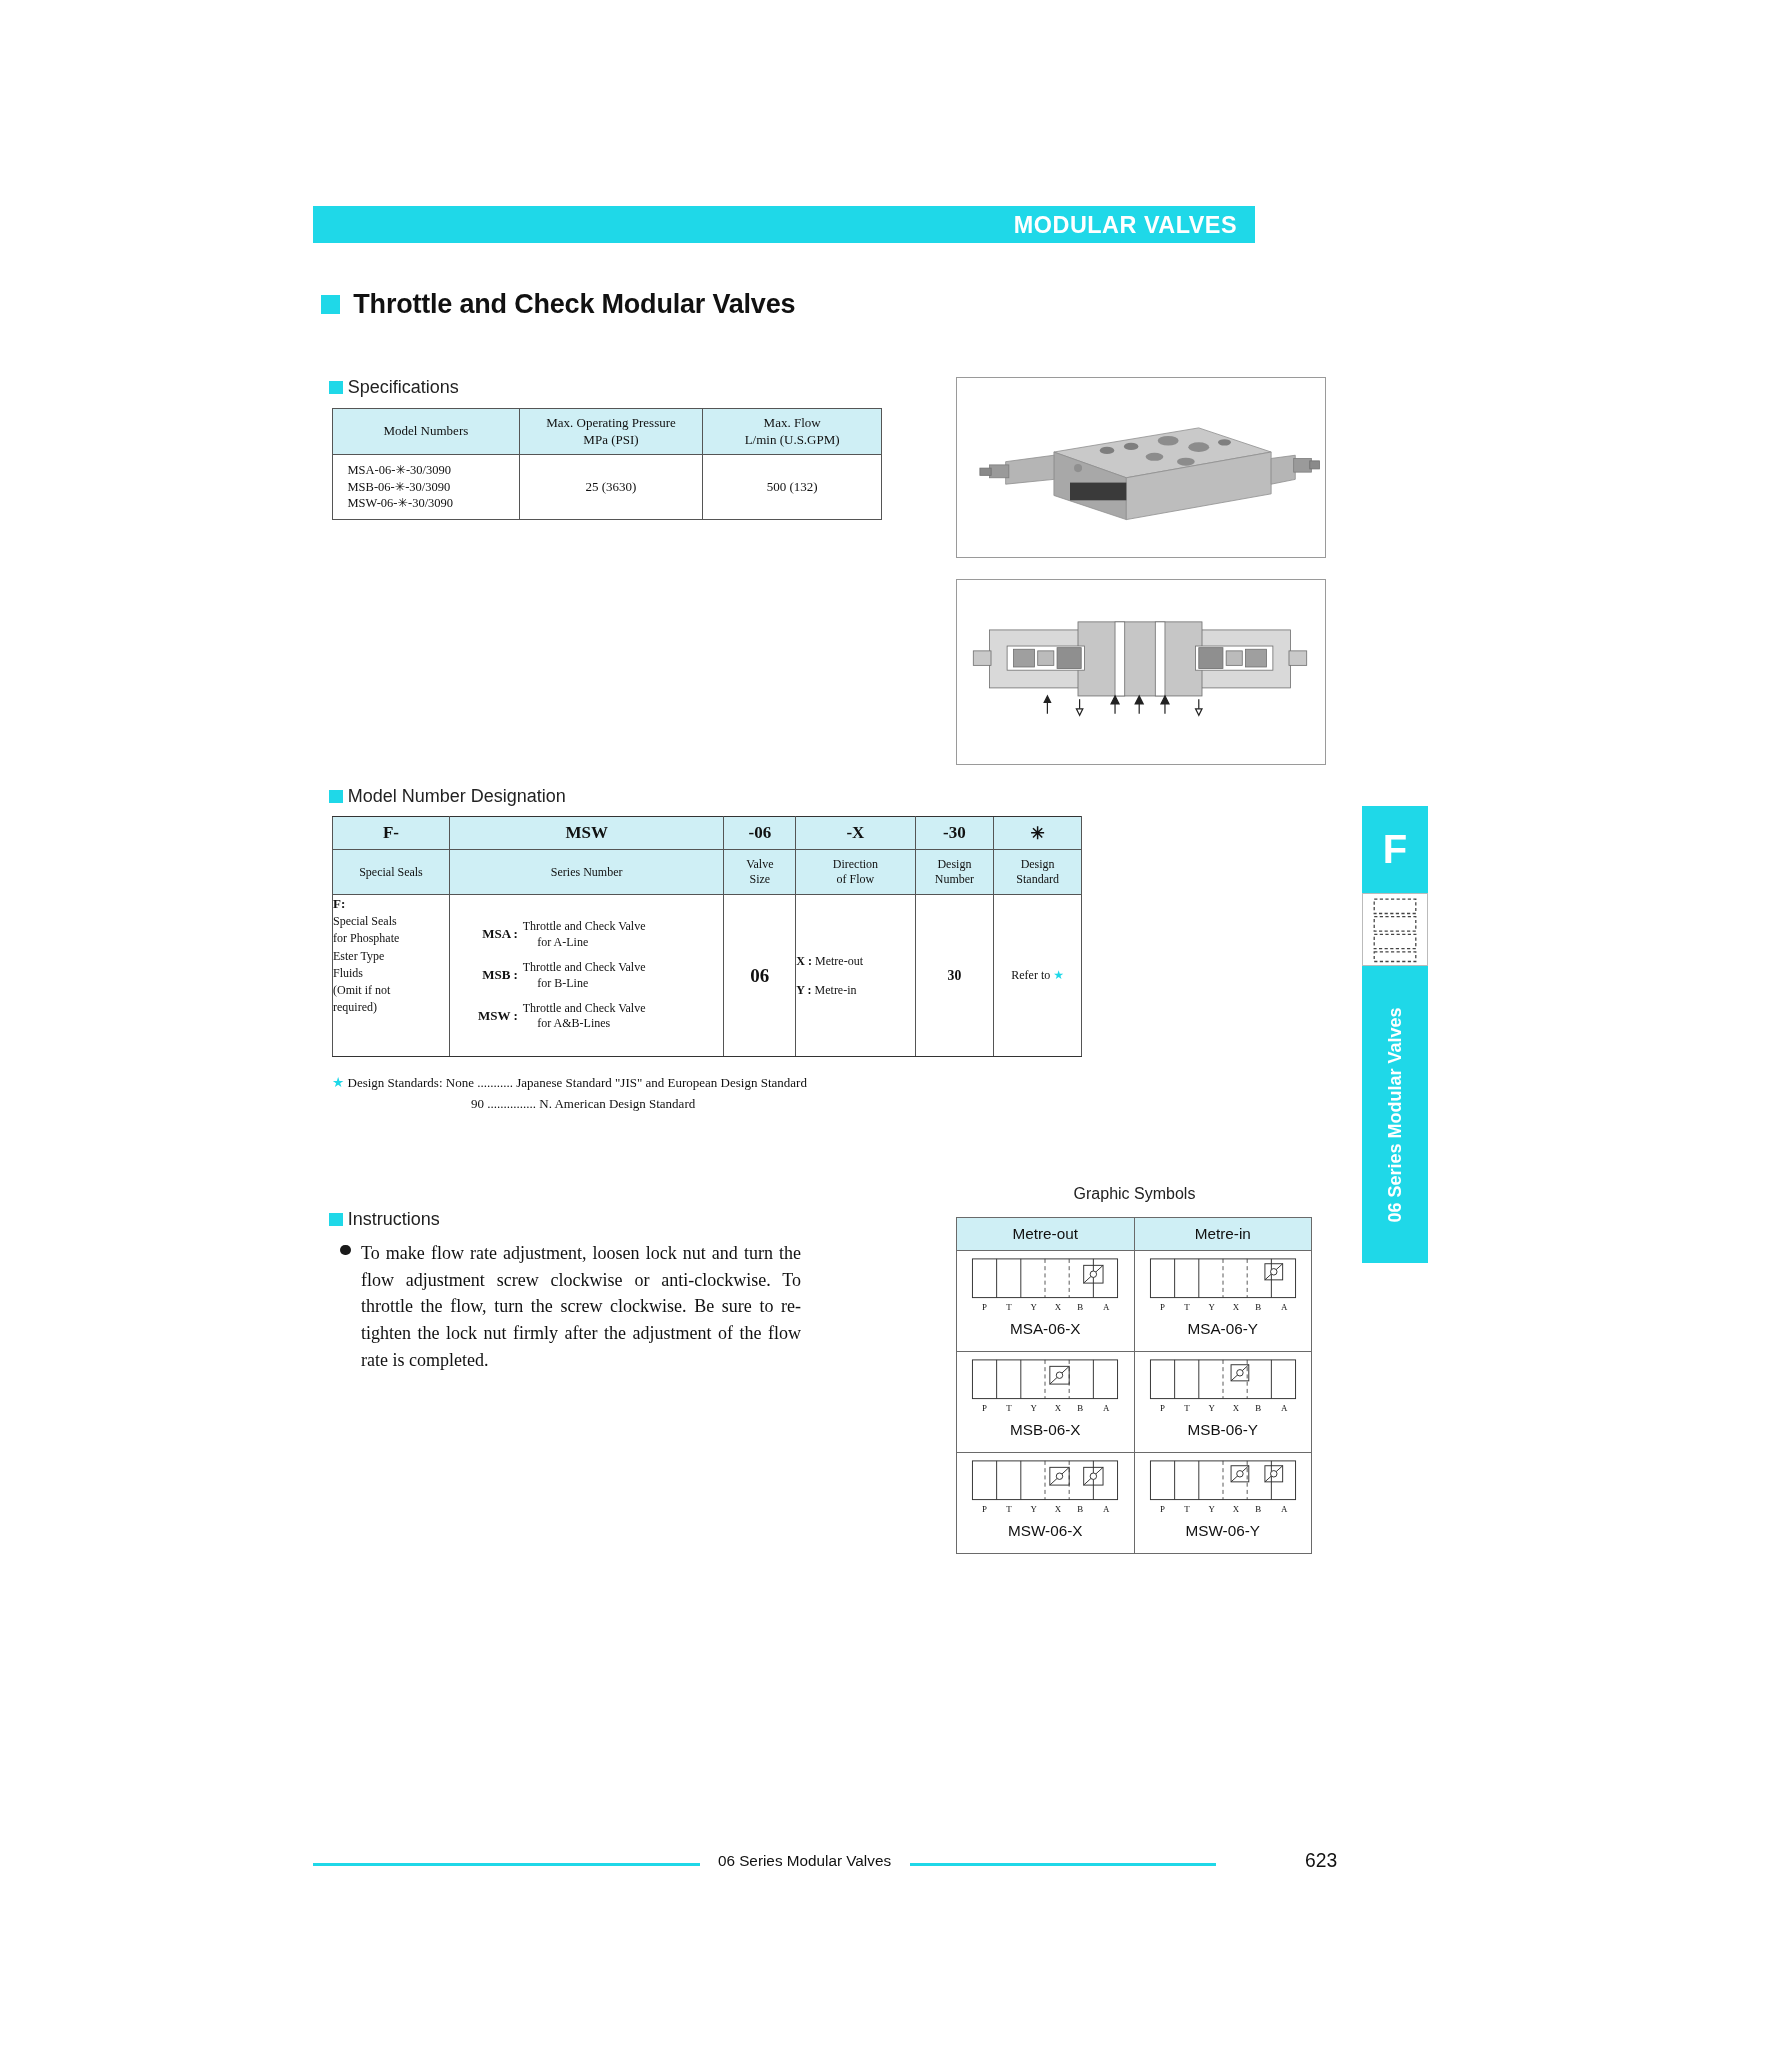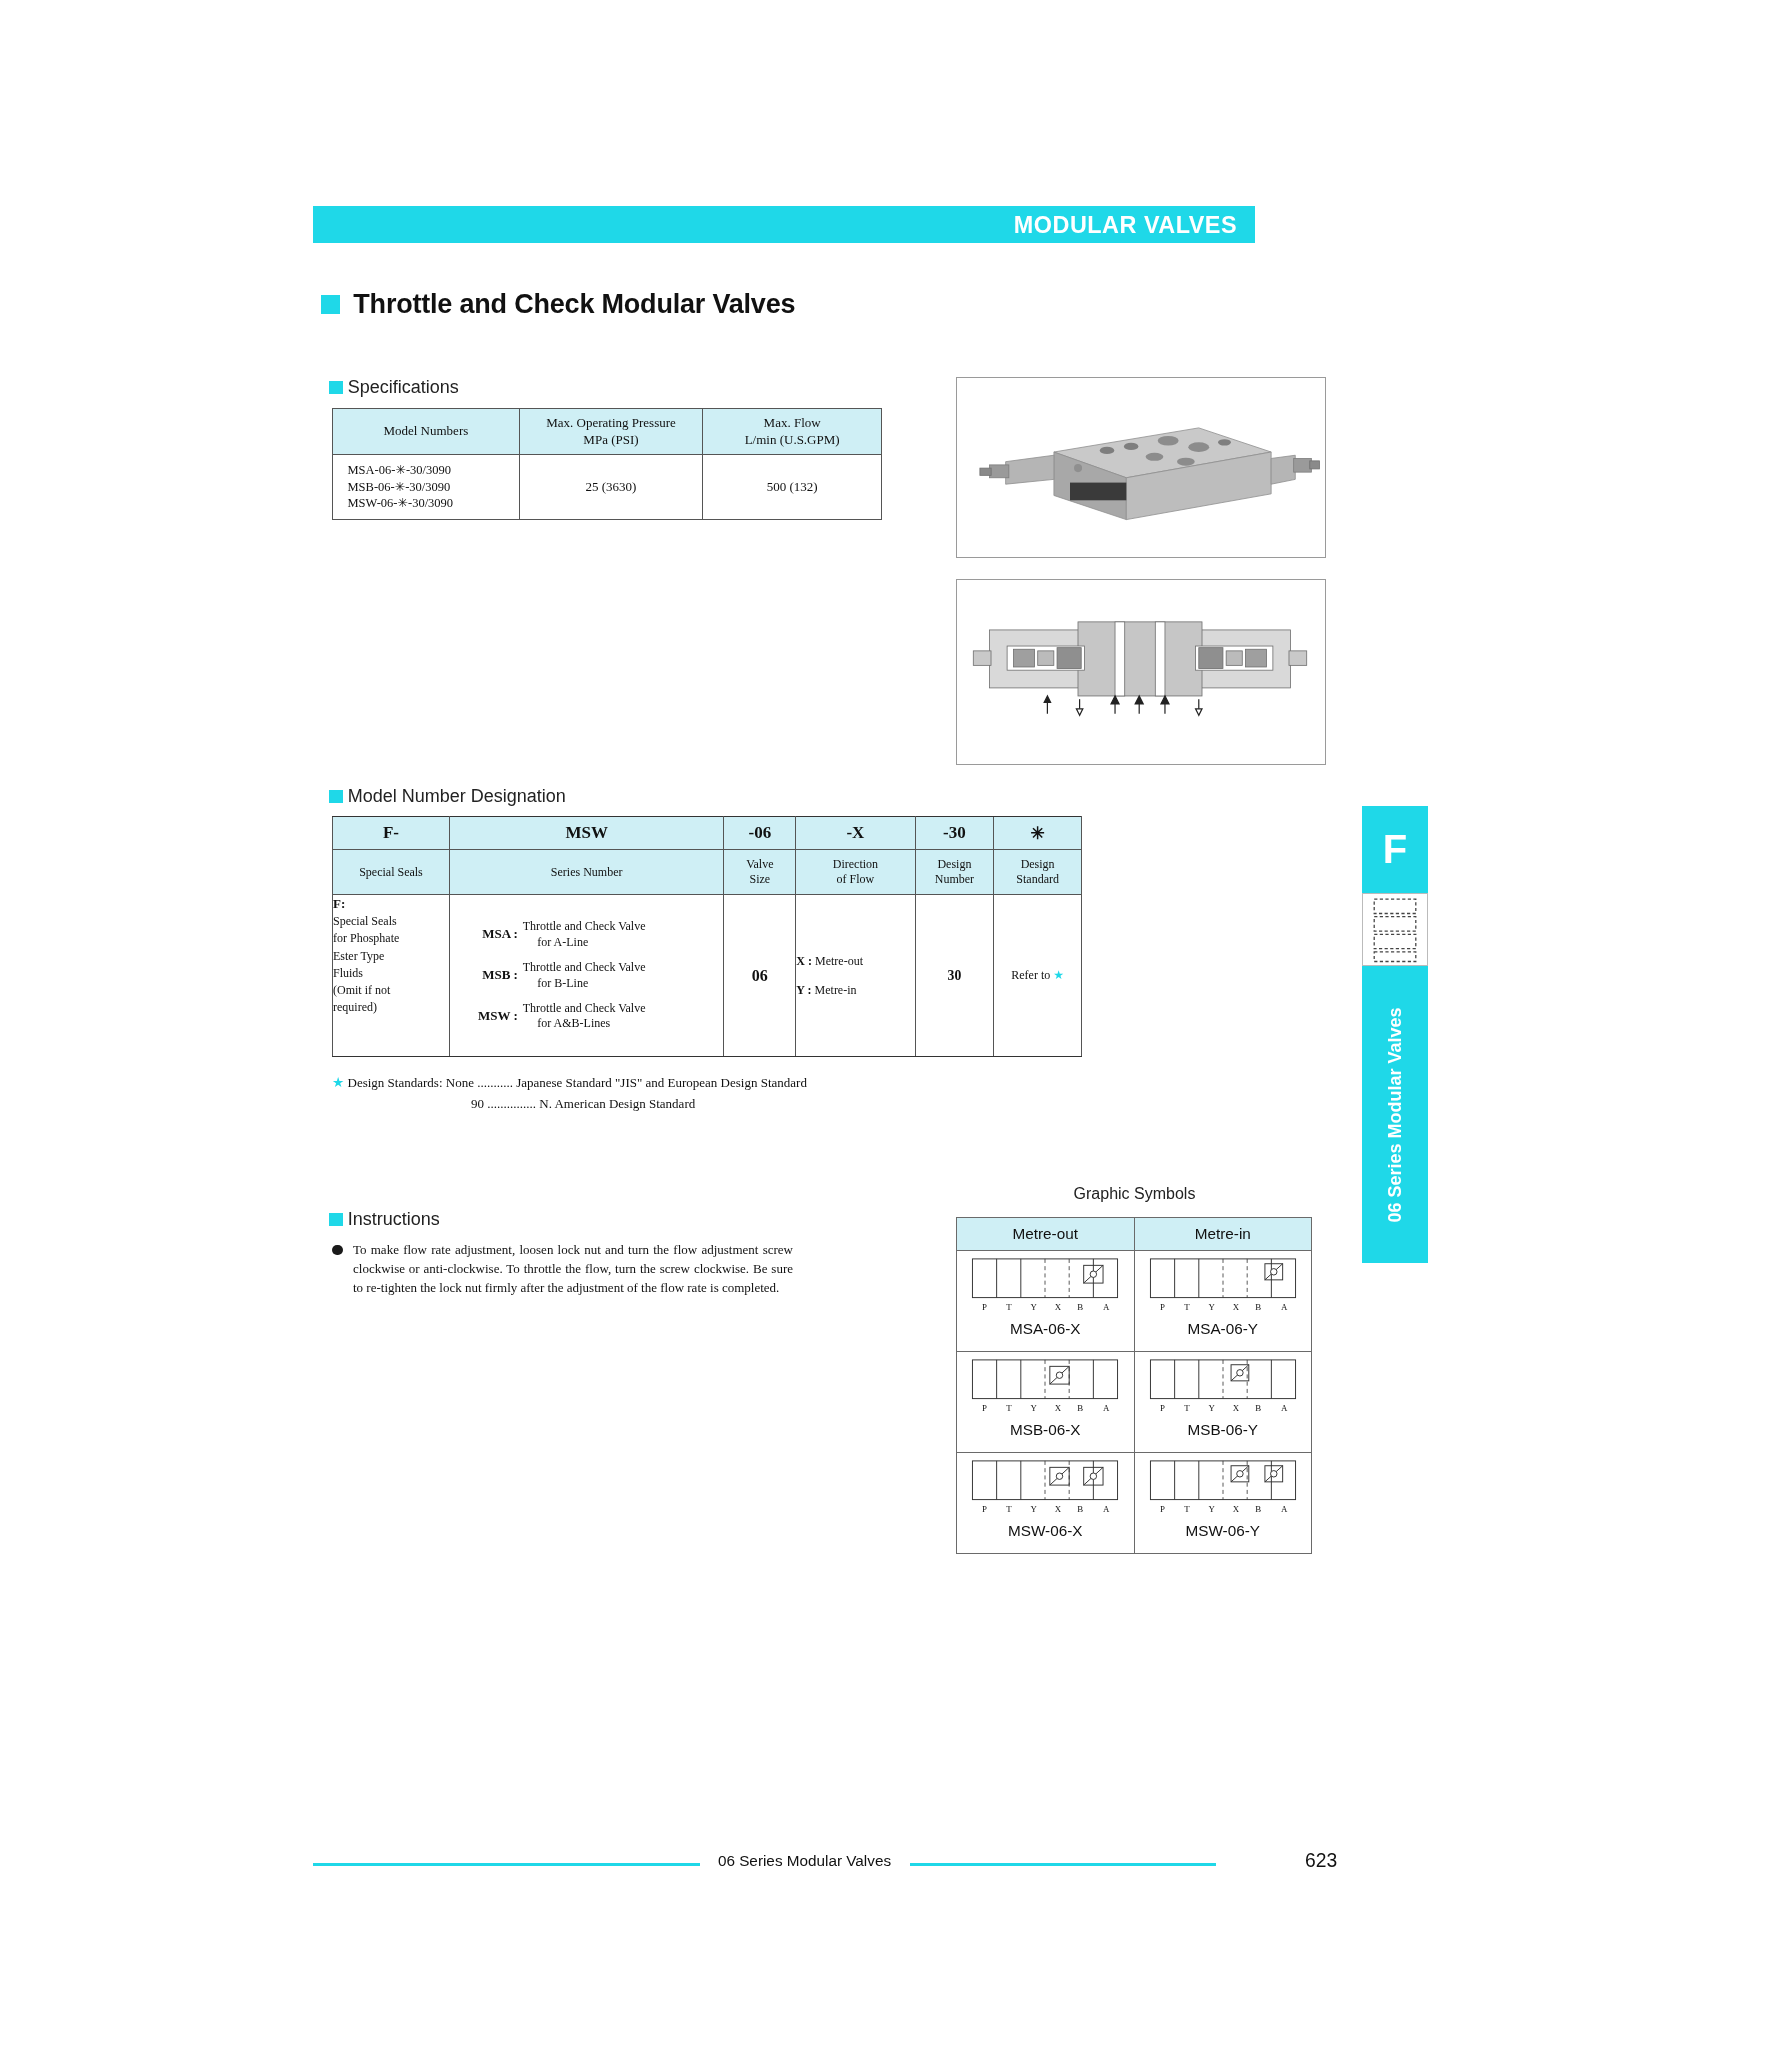--- a/index.html
+++ b/index.html
@@ -223,25 +223,25 @@
     font-size: 13px;
     color: #111111;
     line-height: 1.5;
   }
   .design-note .star { color: #1fd8e8; font-size: 13.7px; }
   .design-note .l2 { padding-left: 139px; display: block; }
 
   
   .instructions {
     position: absolute;
-    left: 332px;
+    left: 340px;
     top: 1240px;
     width: 461px;
     font-family: "Liberation Serif", serif;
-    font-size: 13px;
+    font-size: 18px;
     line-height: 1.48;
     color: #111111;
     text-align: justify;
   }
   .instructions .bullet {
     position: absolute;
     left: 0;
     top: 4.8px;
     width: 10.5px;
     height: 10.5px;
@@ -548,21 +548,21 @@
             </span>
           </div>
           <div class="series-row">
             <span class="series-code">MSW :</span>
             <span class="series-desc">
               <span>Throttle and Check Valve</span>
               <span class="ind">for A&amp;B-Lines</span>
             </span>
           </div>
         </td>
-        <td class="center-cell" style="font-weight:bold;font-size:16px;">06</td>
+        <td class="center-cell" style="font-weight:bold;font-size:19px;">06</td>
         <td class="flow-cell">
           <b>X :</b>
           <span>Metre-out</span><br>
           <b>Y :</b>
           <span>Metre-in</span>
         </td>
         <td class="center-cell b-dashed-right" style="font-weight:bold;font-size:13.7px;">30</td>
         <td class="center-cell">
           <span>Refer to</span>
           <span class="star-cyan">★</span>

